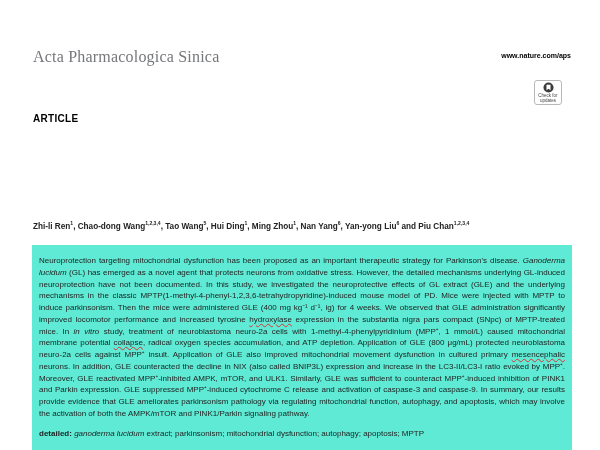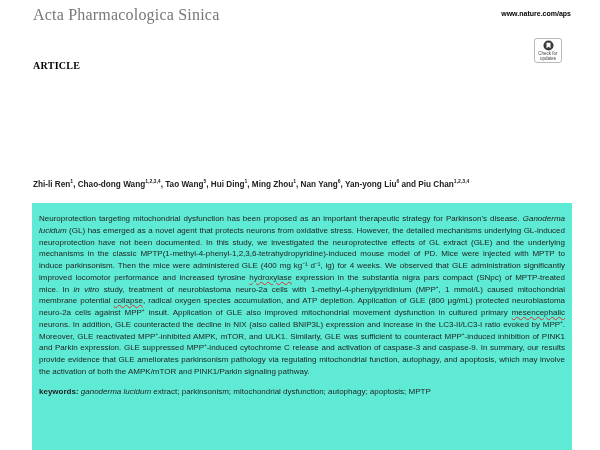--- a/index.html
+++ b/index.html
@@ -1,21 +1,21 @@
 <!DOCTYPE html>
 <html><head>
 <meta charset="utf-8">
 <style>
   html,body{margin:0;padding:0;}
   body{
     width:600px;height:450px;background:#ffffff;position:relative;overflow:hidden;
     font-family:"Liberation Sans",sans-serif;color:#1e1e1e;
     -webkit-font-smoothing:antialiased;
   }
-  .page{position:absolute;inset:0;}
+  .page{position:absolute;inset:0;margin-top:42px;}
 
   
   .masthead{
     position:absolute;left:33px;top:6px;
     font-family:"Liberation Serif",serif;font-size:16px;letter-spacing:.2px;
     color:#76777a;
   }
   .website{
     position:absolute;right:29px;top:10px;
     font-size:7px;font-weight:bold;color:#000;
@@ -24,22 +24,22 @@
     position:absolute;left:534px;top:38px;width:28px;height:25px;
     border:1px solid #b8b8b8;border-radius:3px;background:#fff;
     display:flex;flex-direction:column;align-items:center;justify-content:center;
     box-sizing:border-box;cursor:pointer;
   }
   .crossmark svg{display:block;margin-bottom:1px;}
   .crossmark .cm-txt{font-size:4.5px;line-height:4.5px;color:#444;text-align:center;}
 
   
   .article-label{
-    position:absolute;left:33px;top:60px;
-    font-size:10px;font-weight:bold;letter-spacing:.3px;color:#000;font-family:Liberation Serif, serif;
+    position:absolute;left:33px;top:71px;
+    font-size:10px;font-weight:bold;letter-spacing:.3px;color:#000;
   }
   .paper-title{
     position:absolute;left:32px;top:77px;width:462px;
     font-family:"Liberation Serif",serif;font-size:20px;line-height:23.5px;
     color:#1b1b1b;font-weight:400;
   }
   .authors{
     position:absolute;left:33px;top:180px;width:540px;
     font-size:8.2px;font-weight:600;color:#222;
   }
@@ -90,18 +90,18 @@
 
   <div class="article-label">ARTICLE</div>
 
 
   <div class="authors"><span>Zhi-li Ren</span><span class="seg-sup">1</span><span>, Chao-dong Wang</span><span class="seg-sup">1,2,3,4</span><span>, Tao Wang</span><span class="seg-sup">5</span><span>, Hui Ding</span><span class="seg-sup">1</span><span>, Ming Zhou</span><span class="seg-sup">1</span><span>, Nan Yang</span><span class="seg-sup">6</span><span>, Yan-yong Liu</span><span class="seg-sup">6</span><span> and Piu Chan</span><span class="seg-sup">1,2,3,4</span></div>
 
   <div class="abstract-box">
     <p class="abstract-text" style="margin:0"><span>Neuroprotection targeting mitochondrial dysfunction has been proposed as an important therapeutic strategy for Parkinson's disease. </span><span class="seg-italic">Ganoderma lucidum</span><span> (GL) has emerged as a novel agent that protects neurons from oxidative stress. However, the detailed mechanisms underlying GL-induced neuroprotection have not been documented. In this study, we investigated the neuroprotective effects of GL extract (GLE) and the underlying mechanisms in the classic MPTP(1-methyl-4-phenyl-1,2,3,6-tetrahydropyridine)-induced mouse model of PD. Mice were injected with MPTP to induce parkinsonism. Then the mice were administered GLE (400 mg kg⁻¹ d⁻¹, ig) for 4 weeks. We observed that GLE administration significantly improved locomotor performance and increased tyrosine </span><span class="seg-redwavy">hydroxylase</span><span> expression in the substantia nigra pars compact (SNpc) of MPTP-treated mice. In </span><span class="seg-italic">in vitro</span><span> study, treatment of neuroblastoma neuro-2a cells with 1-methyl-4-phenylpyridinium (MPP⁺, 1 mmol/L) caused mitochondrial membrane potential </span><span class="seg-redwavy">collapse</span><span>, radical oxygen species accumulation, and ATP depletion. Application of GLE (800 μg/mL) protected neuroblastoma neuro-2a cells against MPP⁺ insult. Application of GLE also improved mitochondrial movement dysfunction in cultured primary </span><span class="seg-redwavy">mesencephalic</span><span> neurons. In addition, GLE counteracted the decline in NIX (also called BNIP3L) expression and increase in the LC3-II/LC3-I ratio evoked by MPP⁺. Moreover, GLE reactivated MPP⁺-inhibited AMPK, mTOR, and ULK1. Similarly, GLE was sufficient to counteract MPP⁺-induced inhibition of PINK1 and Parkin expression. GLE suppressed MPP⁺-induced cytochrome C release and activation of caspase-3 and caspase-9. In summary, our results provide evidence that GLE ameliorates parkinsonism pathology via regulating mitochondrial function, autophagy, and apoptosis, which may involve the activation of both the AMPK/mTOR and PINK1/Parkin signaling pathway.</span></p>
 
     <p class="keywords-line" style="margin-bottom:0">
-      <span class="seg-bold">keywords: </span><span class="seg-italic">ganoderma lucidum</span><span> extract; parkinsonism; mitochondrial dysfunction; autophagy; apoptosis; MPTP</span>
+      <span class="seg-bold">detailed: </span><span class="seg-italic">ganoderma lucidum</span><span> extract; parkinsonism; mitochondrial dysfunction; autophagy; apoptosis; MPTP</span>
     </p>
 
   </div>
 
 </div>
 
 </body></html>

